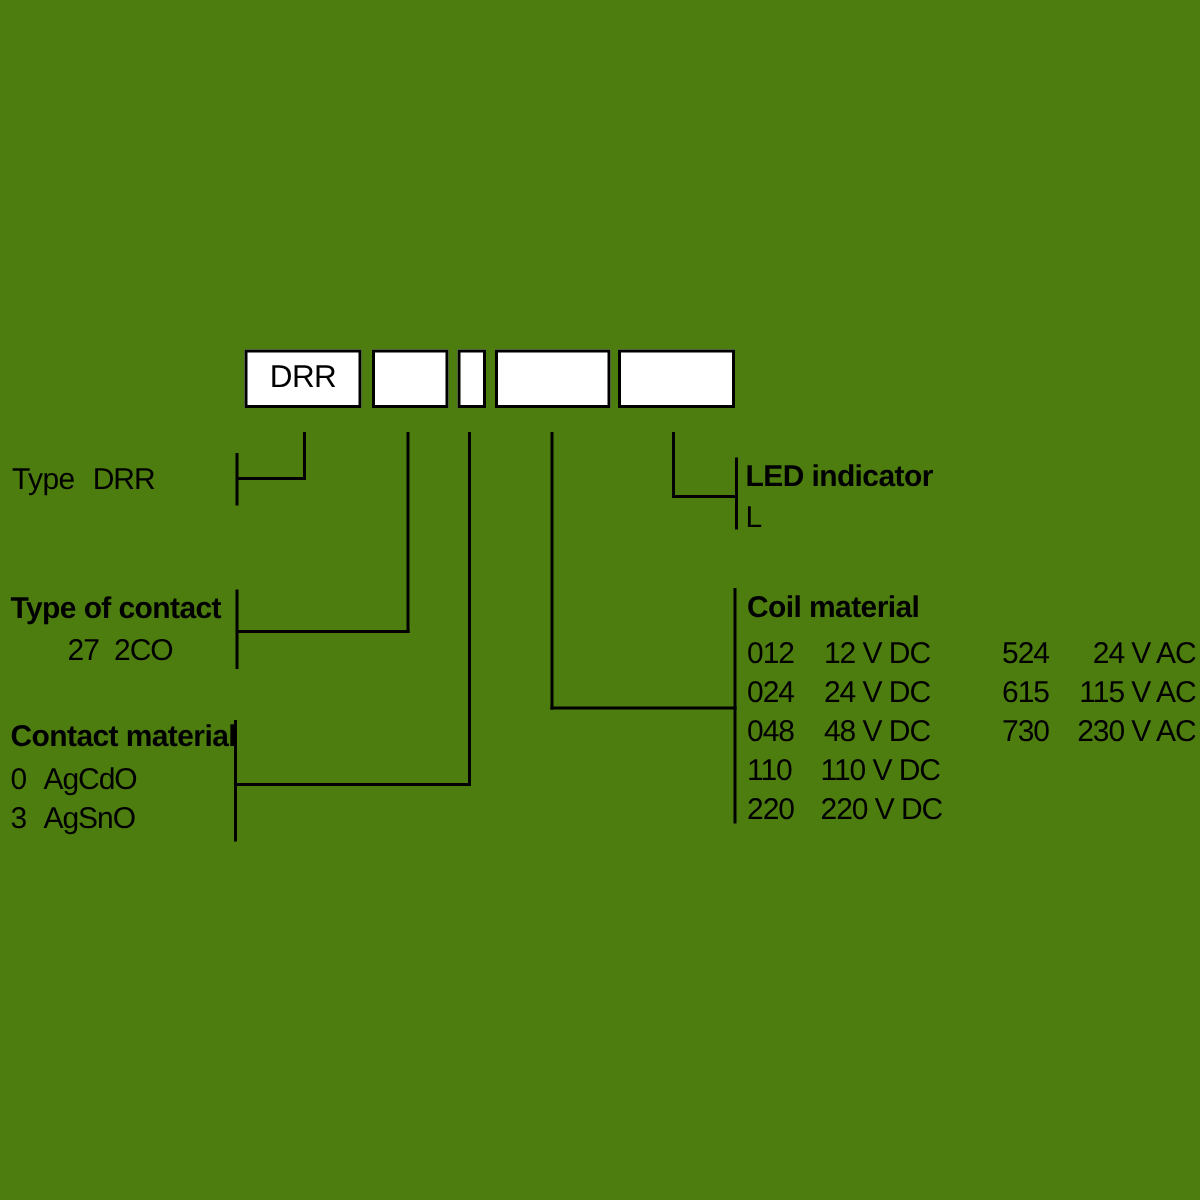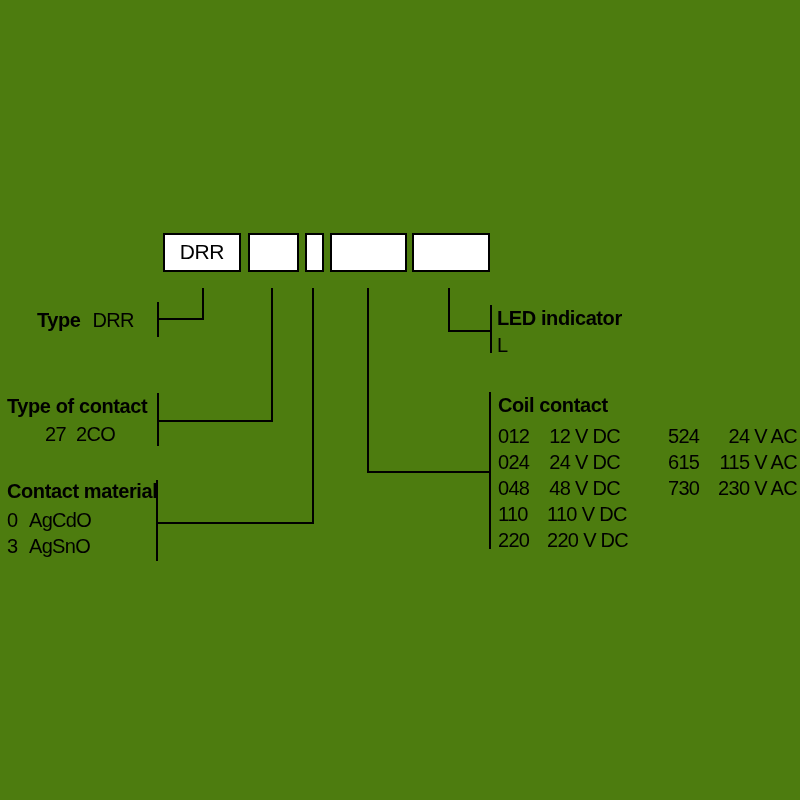--- a/index.html
+++ b/index.html
@@ -62,21 +62,21 @@
     white-space:nowrap;
   }
   .crow .code { flex:0 0 auto; }
   .crow .val  { margin-left:auto; flex:0 0 auto; text-align:right; }
   .dc-list { left:498px; top:423px; width:122px; }
   .dc-list .code { width:49px; }
   .ac-list { left:668px; top:423px; width:129px; }
   .ac-list .code { width:44px; }
 
   .type-row { left:8px; top:307px; }
-  .type-row .ttl { font-weight:bold; letter-spacing:-0.4px; margin-right:12px;margin-left:29px; }
+  .type-row .ttl { font-weight:normal; letter-spacing:-0.4px; margin-right:12px; }
 </style>
 </head>
 <body>
 
 <div class="stage">
 
   <div class="box" style="left:163px;width:78px;">
     <span class="boxlabel">DRR</span>
   </div>
   <div class="box" style="left:248px;width:51px;">
@@ -128,21 +128,21 @@
     <span class="val">AgCdO</span>
   </div>
   <div class="txt pair cm-row" style="left:7px;top:533px;">
     <span class="code">3</span>
     <span class="val">AgSnO</span>
   </div>
 
   <div class="txt hd" style="left:497px;top:305px;">LED indicator</div>
   <div class="txt" style="left:497px;top:332px;">L</div>
 
-  <div class="txt hd" style="left:498px;top:392px;">Coil contact</div>
+  <div class="txt hd" style="left:498px;top:392px;">Coil material</div>
 
   <div class="clist dc-list">
     <div class="crow">
       <span class="code">012</span>
       <span class="val">12 V DC</span>
     </div>
     <div class="crow">
       <span class="code">024</span>
       <span class="val">24 V DC</span>
     </div>

